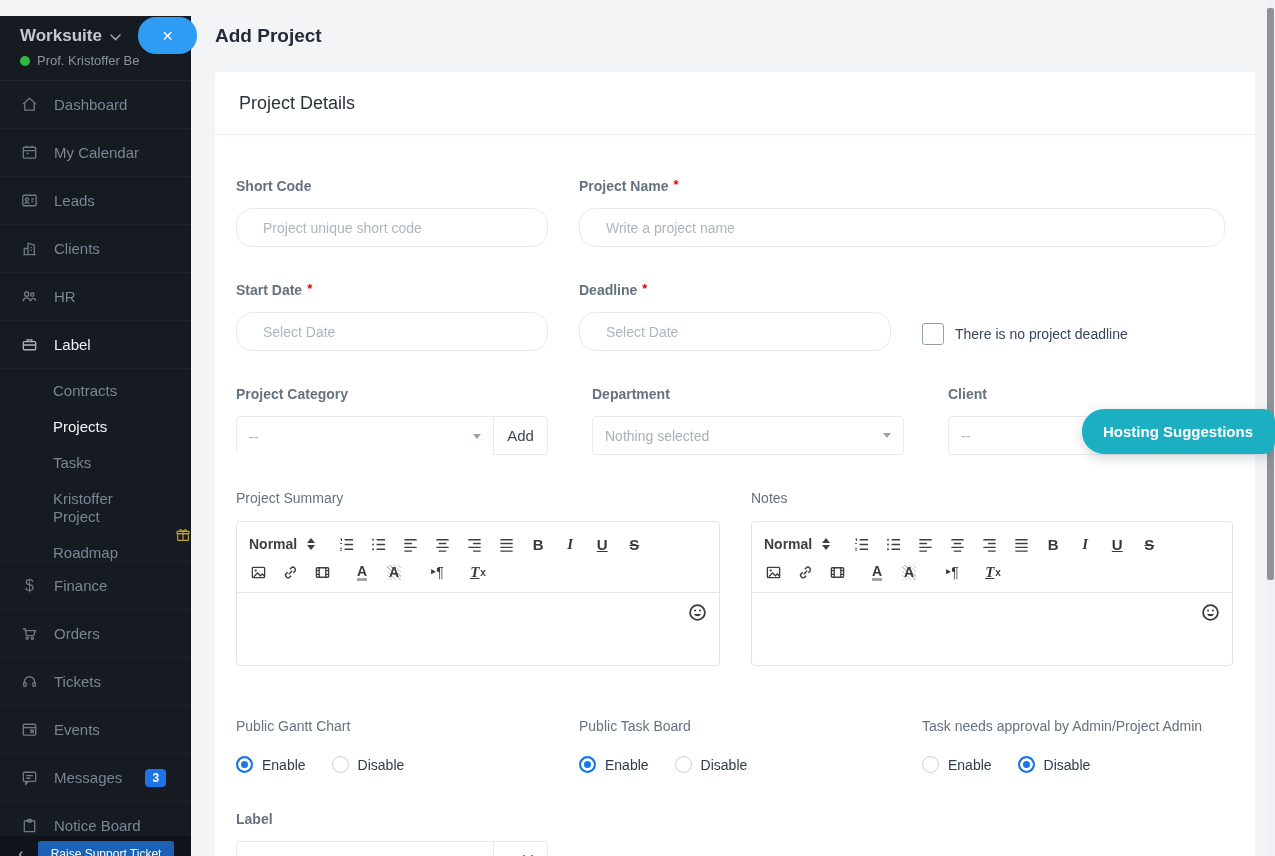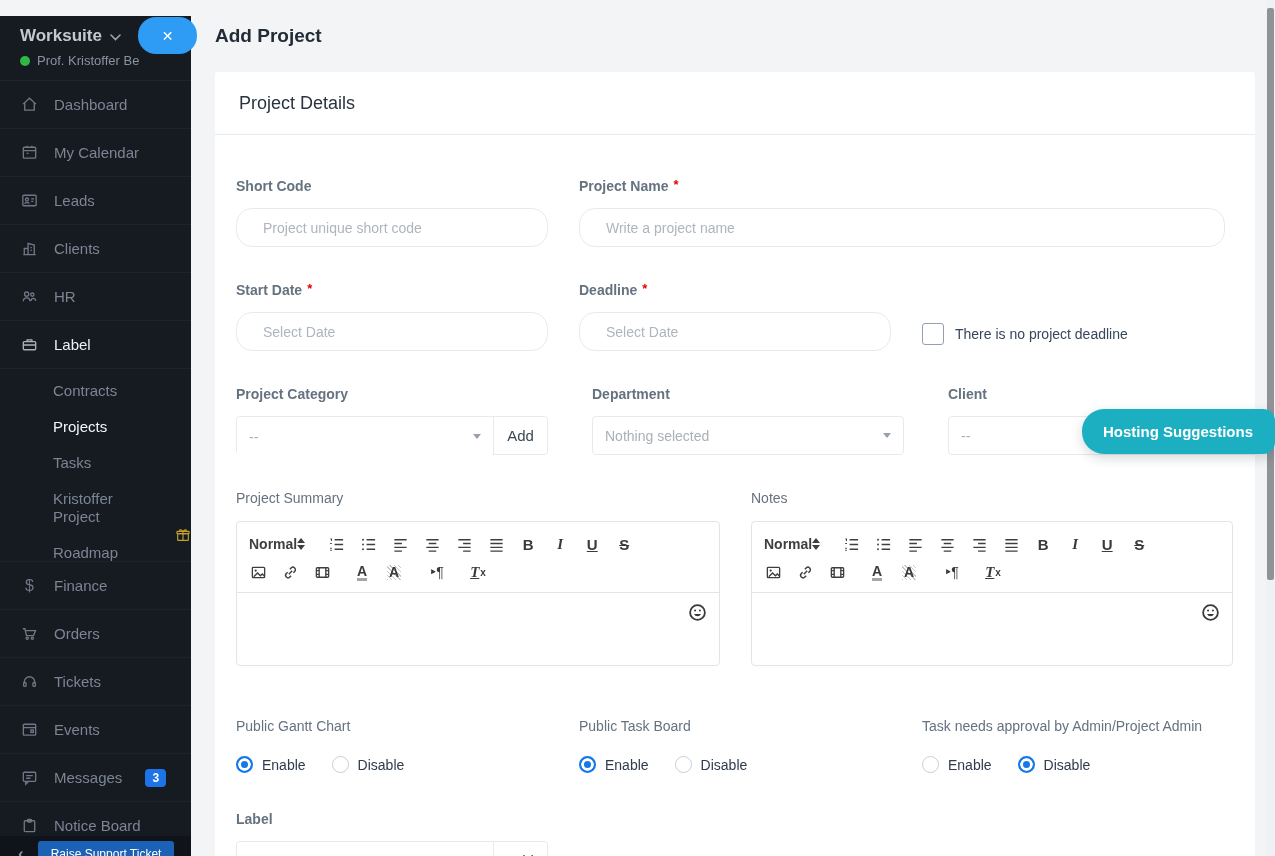--- a/index.html
+++ b/index.html
@@ -63,21 +63,21 @@
   .chk-label{font-size:14px;color:#37465a;}
 
   
   .ed-row{display:flex;gap:31px;margin-top:35px;}
   .ed-label{font-size:14px;color:#65727f;margin-bottom:15px;}
   .ed-left{width:484px;}.ed-right{width:482px;}
   .editor{border:1px solid #e4e4e7;border-radius:4px;background:#fff;}
   .ed-toolbar{border-bottom:1px solid #e4e4e7;padding:9px 12px 7px;}
   .tb-row{display:flex;align-items:center;gap:14px;height:26px;}
   .tb-row+.tb-row{margin-top:2px;}
-  .fmt{display:flex;align-items:center;color:#3f3f3f;font-size:14px;font-weight:700;cursor:pointer;margin-right:8px;}
+  .fmt{display:flex;align-items:center;gap:10px;color:#3f3f3f;font-size:14px;font-weight:700;cursor:pointer;margin-right:8px;}
   .updown{display:flex;flex-direction:column;gap:2px;}
   .updown i{display:block;width:0;height:0;border-left:4px solid transparent;border-right:4px solid transparent;}
   .updown .up{border-bottom:5px solid #3f3f3f;}
   .updown .dn{border-top:5px solid #3f3f3f;}
   .tbi{display:flex;align-items:center;justify-content:center;width:18px;height:18px;cursor:pointer;color:#3f3f3f;}
   .tb-letter{font-size:15px;color:#3a3a3a;}
   .b{font-weight:800;}
   .i{font-family:"Liberation Serif",serif;font-style:italic;font-weight:700;}
   .u{text-decoration:underline;font-weight:600;}
   .s{text-decoration:line-through;font-weight:600;}

